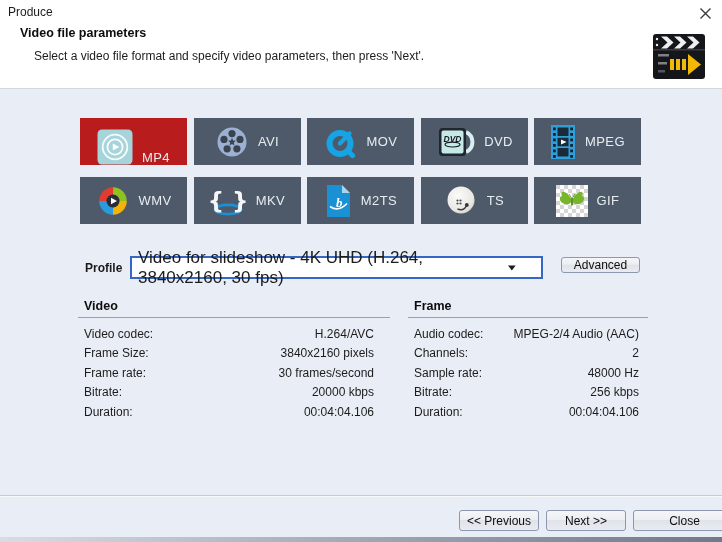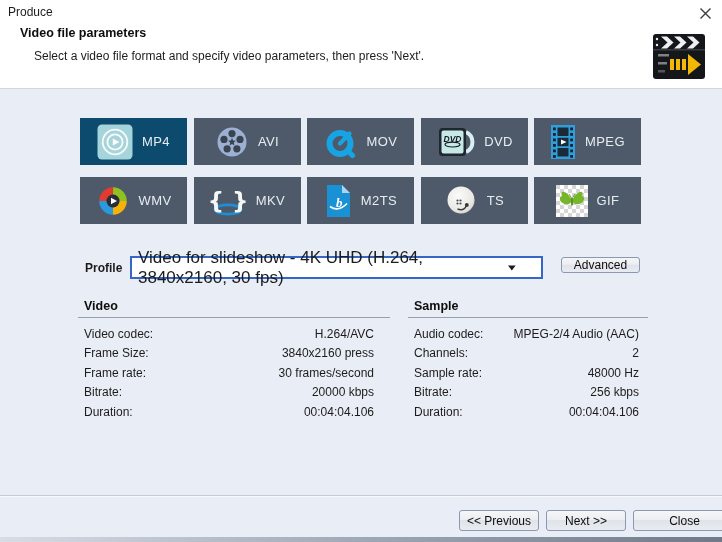--- a/index.html
+++ b/index.html
@@ -15,21 +15,21 @@
   .header-sub { position:absolute; left:34px; top:49px; font-size:12px; color:#1c1c1c; }
   .header-icon { position:absolute; left:653px; top:31px; }
   
   .body-panel { position:absolute; left:0; top:88px; width:722px; height:449px;
     background:#e9edf5; border-top:1px solid #d2d6de; }
   
   .tiles { position:absolute; left:80px; top:118px; display:grid;
     grid-template-columns:repeat(5,107px); grid-auto-rows:47px; column-gap:6.5px; row-gap:12px; }
   .tile { background:#4e5a69; display:flex; align-items:center; justify-content:center;
     gap:9px; cursor:pointer; }
-  .tile.selected { background:#0c4a6e; }
+  .tile.selected { background:#b91c1c;align-items:flex-end; }
   .tile-label { color:#e7ecf1; font-size:13px; letter-spacing:.4px; }
   .tile svg { display:block; flex:0 0 auto; }
   
   .profile-label { position:absolute; left:85px; top:261px; font-size:12px; font-weight:bold; }
   .profile-select { position:absolute; left:130px; top:256px; width:413px; height:23px;
     background:#fff; border:2px solid #3566c8; display:flex; align-items:center;
     justify-content:space-between; padding:0 25px 0 6px; font-size:17px; cursor:pointer; }
   .advanced-btn { position:absolute; left:561px; top:257px; width:79px; height:16px; }
   .win-btn { background:linear-gradient(#f5f6f8, #ecEEf2 45%, #e0e3ea 50%, #e8ebf1);
     border:1px solid #8b98ae; border-radius:3px; font-size:12px; color:#0d0d0d;
@@ -250,38 +250,38 @@
 
   <div class="details-col video">
     <div class="col-heading">Video</div>
     <div class="col-line"></div>
     <div class="detail-row">
       <span>Video codec:</span>
       <span>H.264/AVC</span>
     </div>
     <div class="detail-row">
       <span>Frame Size:</span>
-      <span>3840x2160 press</span>
+      <span>3840x2160 pixels</span>
     </div>
     <div class="detail-row">
       <span>Frame rate:</span>
       <span>30 frames/second</span>
     </div>
     <div class="detail-row">
       <span>Bitrate:</span>
       <span>20000 kbps</span>
     </div>
     <div class="detail-row">
       <span>Duration:</span>
       <span>00:04:04.106</span>
     </div>
   </div>
 
   <div class="details-col audio">
-    <div class="col-heading">Sample</div>
+    <div class="col-heading">Frame</div>
     <div class="col-line"></div>
     <div class="detail-row">
       <span>Audio codec:</span>
       <span>MPEG-2/4 Audio (AAC)</span>
     </div>
     <div class="detail-row">
       <span>Channels:</span>
       <span>2</span>
     </div>
     <div class="detail-row">

